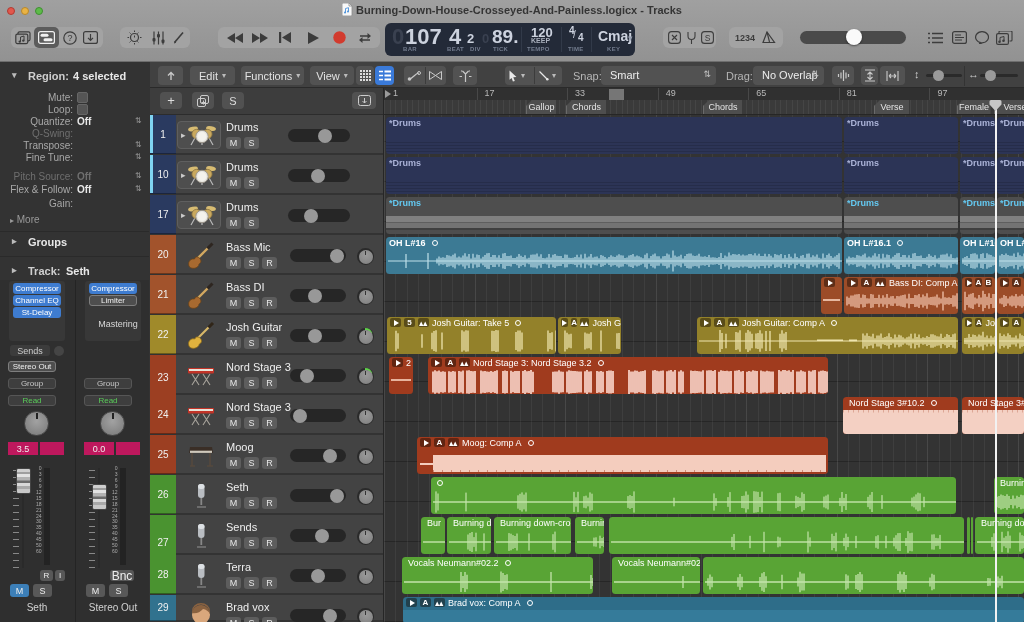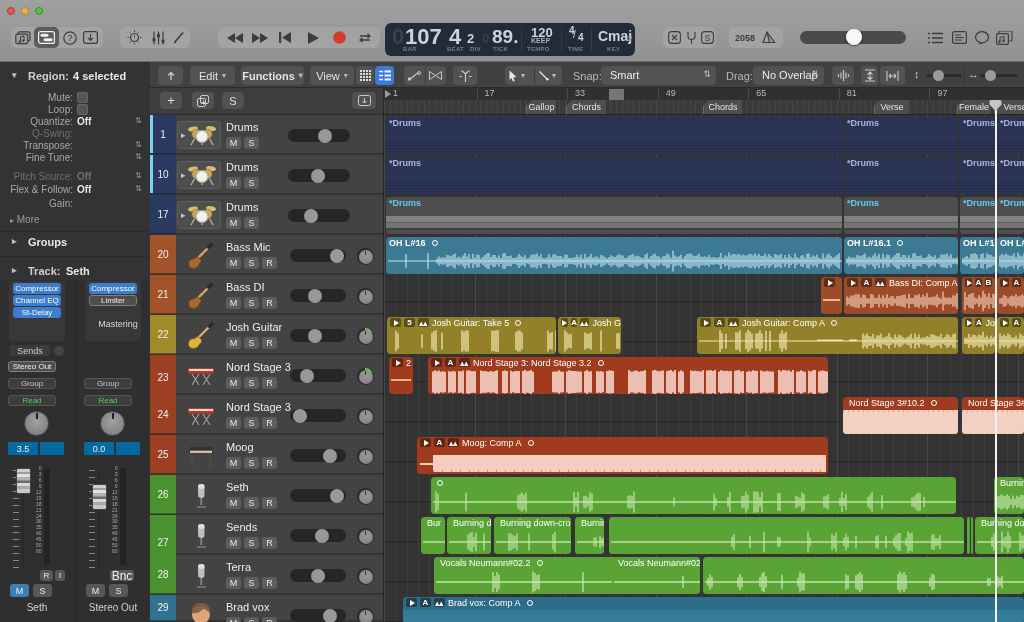--- a/index.html
+++ b/index.html
@@ -137,21 +137,21 @@
 .istep { position:absolute; left:135px; color:#999; font-size:8px; }
 .csbtn { position:absolute; width:48px; height:11px; border-radius:3px; font-size:8px;
   display:flex; align-items:center; justify-content:center; color:#fff; }
 .blue { background:#3e7cd0; }
 .cgray { background:#4e4e4e; border:1px solid #7e7e7e; color:#eee; }
 .plain { background:#3e3e3e; border:1px solid #565656; color:#c8c8c8; }
 .greent { color:#58cb58; }
 .knb { position:absolute; width:25px; height:25px; border-radius:50%;
   background:radial-gradient(circle at 50% 40%, #a2a2a2, #787878); border:1px solid #4a4a4a; }
 .knb:after { content:''; position:absolute; left:11px; top:1px; width:2px; height:6px; background:#222; }
-.vbox { position:absolute; height:13px; background:#0369a1; color:#eee; font-size:9px;
+.vbox { position:absolute; height:13px; background:#be185d; color:#eee; font-size:9px;
   display:flex; align-items:center; justify-content:center; }
 .fadr { position:absolute; width:2px; background:#2a2a2a; }
 .fcap { position:absolute; width:15px; height:26px; border-radius:2px; border:1px solid #444;
   background:linear-gradient(#cfcfcf 0 3px,#9e9e9e 3px 5px,#e2e2e2 5px 8px,#b2b2b2 8px 11px,#6a6a6a 12px 14px,#d8d8d8 14px 17px,#a8a8a8 17px 20px,#c8c8c8 20px 26px); }
 .fticks { position:absolute; width:6px; background-image:repeating-linear-gradient(0deg, #888 0 1px, transparent 1px 6.9px); }
 .fnums { position:absolute; font-size:6px; color:#aaa; line-height:6.93px; text-align:right; width:9px; font-size:6px; transform:scale(.85); transform-origin:top left; }
 .fmeter { position:absolute; width:6px; background:#232323; }
 .csname { position:absolute; font-size:10px; color:#d2d2d2; text-align:center; width:70px; }
 .msb { position:absolute; width:19px; height:13px; border-radius:3px; background:#585858; color:#eee;
   font-size:9px; display:flex; align-items:center; justify-content:center; }
@@ -556,21 +556,21 @@
       <div class="rlab">
         <span class="hlab hpad">Burning dow</span>
       </div>
       <div class="wvbox">
         <svg class="wv" width="49" height="24" viewBox="0 0 49 24">
           <path d="M0 12.0H49" stroke="#d8f0c0" stroke-width="1"></path>
           <path d="M1 11.6V12.4 M3 11.6V12.4 M5 11.6V12.4 M7 11.6V12.4 M9 11.6V12.4 M11 11.6V12.4 M13 11.6V12.4 M15 7.1V16.9 M17 3.3V20.7 M19 11.6V12.4 M21 11.6V12.4 M23 11.6V12.4 M25 1.8V22.2 M27 7.7V16.3 M29 6.1V17.9 M31 1.3V22.7 M33 5.6V18.4 M35 11.6V12.4 M37 11.6V12.4 M39 11.6V12.4 M41 11.6V12.4 M43 2.5V21.5 M45 5.2V18.8 M47 5.9V18.1" stroke="#d8f0c0" stroke-width="1.0"></path>
         </svg>
       </div>
     </div>
-<div class="reg rgreen" style="left:434px;top:556.5px;width:191.0px;height:37.0px">
+<div class="reg rgreen" style="left:402px;top:556.5px;width:191.0px;height:37.0px">
       <div class="rlab">
         <span class="hlab hpad">Vocals Neumann#02.2</span>
         <span class="loopc"></span>
       </div>
       <div class="wvbox">
         <svg class="wv" width="191" height="24" viewBox="0 0 191 24">
           <path d="M0 12.0H191" stroke="#d8f0c0" stroke-width="1"></path>
           <path d="M1 11.6V12.4 M3 11.6V12.4 M5 11.6V12.4 M7 11.6V12.4 M9 11.6V12.4 M11 11.6V12.4 M13 11.6V12.4 M15 11.6V12.4 M17 11.6V12.4 M19 11.6V12.4 M21 11.6V12.4 M23 11.6V12.4 M25 11.6V12.4 M27 11.6V12.4 M29 11.6V12.4 M31 11.6V12.4 M33 11.6V12.4 M35 11.6V12.4 M37 11.6V12.4 M39 11.6V12.4 M41 11.6V12.4 M43 11.6V12.4 M45 11.6V12.4 M47 11.6V12.4 M49 11.6V12.4 M51 11.6V12.4 M53 11.6V12.4 M55 11.6V12.4 M57 2.0V22.0 M59 5.9V18.1 M61 2.1V21.9 M63 4.8V19.2 M65 11.6V12.4 M67 11.6V12.4 M69 11.6V12.4 M71 11.6V12.4 M73 11.6V12.4 M75 11.6V12.4 M77 11.6V12.4 M79 11.6V12.4 M81 11.6V12.4 M83 11.6V12.4 M85 11.6V12.4 M87 11.6V12.4 M89 11.6V12.4 M91 11.6V12.4 M93 11.6V12.4 M95 11.6V12.4 M97 1.4V22.6 M99 2.9V21.1 M101 5.1V18.9 M103 4.2V19.8 M105 11.6V12.4 M107 11.6V12.4 M109 11.6V12.4 M111 11.6V12.4 M113 11.6V12.4 M115 11.6V12.4 M117 11.6V12.4 M119 11.6V12.4 M121 11.6V12.4 M123 11.6V12.4 M125 11.6V12.4 M127 11.6V12.4 M129 11.6V12.4 M131 11.6V12.4 M133 11.6V12.4 M135 11.6V12.4 M137 11.6V12.4 M139 11.6V12.4 M141 11.6V12.4 M143 11.6V12.4 M145 11.6V12.4 M147 2.1V21.9 M149 11.6V12.4 M151 11.6V12.4 M153 11.6V12.4 M155 11.6V12.4 M157 11.6V12.4 M159 11.6V12.4 M161 11.6V12.4 M163 11.6V12.4 M165 11.6V12.4 M167 11.6V12.4 M169 11.6V12.4 M171 11.6V12.4 M173 11.6V12.4 M175 11.6V12.4 M177 11.6V12.4 M179 11.6V12.4 M181 11.6V12.4 M183 11.6V12.4 M185 11.6V12.4 M187 5.0V19.0 M189 8.0V16.0" stroke="#d8f0c0" stroke-width="1.1"></path>
         </svg>
       </div>
@@ -961,21 +961,21 @@
 
   <div id="subtool"></div>
   <div id="thdr2"></div>
   <div style="position:absolute;left:0;top:63px;width:1024px;height:26px">
       <div class="stbtn" style="left:158px;width:25px;">
         <svg class="ic" width="12" height="12" viewBox="0 0 12 12">
           <path d="M6 10 V3 M3 5.5 L6 2.5 L9 5.5" stroke="#c8c8c8" stroke-width="1.4" fill="none"></path>
         </svg>
       </div>
       <div class="stbtn" style="left:190px;width:45px;">Edit <span class="chev">▾</span></div>
-      <div class="stbtn" style="left:241px;width:63px;font-weight:bold;">Functions <span class="chev">▾</span></div>
+      <div class="stbtn" style="left:241px;width:63px;">Functions <span class="chev">▾</span></div>
       <div class="stbtn" style="left:310px;width:44px;">View <span class="chev">▾</span></div>
       <div class="stbtn" style="left:356px;width:18px;">
         <svg class="ic" width="11" height="11" viewBox="0 0 11 11">
           <g fill="#ddd">
             <rect x="0" y="0" width="2" height="2"></rect>
             <rect x="3" y="0" width="2" height="2"></rect>
             <rect x="6" y="0" width="2" height="2"></rect>
             <rect x="9" y="0" width="2" height="2"></rect>
             <rect x="0" y="3" width="2" height="2"></rect>
             <rect x="3" y="3" width="2" height="2"></rect>
@@ -1166,20 +1166,27 @@
       <div class="msb" style="left:86px;top:584px">M</div>
       <div class="msb" style="left:109px;top:584px">S</div>
       <div class="csname" style="left:2px;top:602px">Seth</div>
       <div class="csname" style="left:78px;top:602px">Stereo Out</div>
     </div>
 
   <div id="chrome">
     <div class="tl" style="left:7px;background:#e2574c;border:1px solid #b03b32"></div>
     <div class="tl" style="left:21px;background:#e9b344;border:1px solid #b8872b"></div>
     <div class="tl" style="left:35px;background:#5dbb49;border:1px solid #3f8f31"></div>
+    <div id="title"><svg style="vertical-align:-2px;margin-right:3px" width="11" height="13" viewBox="0 0 11 13">
+          <path d="M1 0 h6 l3 3 v9 a1 1 0 0 1 -1 1 h-8 a1 1 0 0 1 -1 -1 v-11 a1 1 0 0 1 1 -1z" fill="#f8f8f8" stroke="#8a8a8a" stroke-width="0.8"></path>
+          <path d="M7 0 v3 h3" fill="none" stroke="#8a8a8a" stroke-width="0.8"></path>
+          <path d="M3.5 9.5 V5.5 l3 -0.8 V8.2" stroke="#4a90d9" fill="none" stroke-width="0.9"></path>
+          <circle cx="3" cy="9.6" r="1" fill="#4a90d9"></circle>
+          <circle cx="6" cy="8.4" r="1" fill="#4a90d9"></circle>
+        </svg>Burning-Down-House-Crosseyed-And-Painless.logicx - Tracks</div>
     <div class="tbgroup" style="left:11px;width:92px"></div>
       <div class="tbtn" style="left:13px;width:20px">
         <svg class="ic" width="16" height="14" viewBox="0 0 16 14">
           <rect x="3" y="0.8" width="12" height="9" rx="1.5" stroke="#3c3c3c" fill="none" stroke-width="1.2"></rect>
           <rect x="0.8" y="3.2" width="12" height="9.4" rx="1.5" stroke="#3c3c3c" fill="#9f9f9f" stroke-width="1.2"></rect>
           <path d="M5.5 10.5 V6 l3.5 -1 V9.5" stroke="#3c3c3c" fill="none"></path>
           <circle cx="4.8" cy="10.6" r="1.2" fill="#3c3c3c"></circle>
           <circle cx="8.3" cy="9.6" r="1.2" fill="#3c3c3c"></circle>
         </svg>
       </div>
@@ -1296,21 +1303,21 @@
           <path d="M1 1 V5 a3.5 3.5 0 0 0 7 0 V1 M4.5 8.5 V13" stroke="#3c3c3c" stroke-width="1.1" fill="none"></path>
         </svg>
       </div>
       <div class="tbtn" style="left:699px;width:17px">
         <svg class="ic" width="13" height="13" viewBox="0 0 13 13">
           <rect x="0.6" y="0.6" width="11.8" height="11.8" rx="3" stroke="#3c3c3c" fill="none" stroke-width="1.1"></rect>
           <text x="6.5" y="9.5" font-size="8.5" text-anchor="middle" fill="#3c3c3c" font-family="Liberation Sans">S</text>
         </svg>
       </div>
       <div class="tbgroup" style="left:729px;width:54px"></div>
-      <div class="tbtn" style="left:733px;width:24px;font-size:9px;font-weight:bold;color:#3c3c3c">2058</div>
+      <div class="tbtn" style="left:733px;width:24px;font-size:9px;font-weight:bold;color:#3c3c3c">1234</div>
       <div class="tbtn" style="left:759px;width:20px">
         <svg class="ic" width="14" height="13" viewBox="0 0 14 13">
           <path d="M5 1 L12.5 11.5 H1z" stroke="#3c3c3c" fill="none" stroke-width="1.2"></path>
           <path d="M5 1 L7.5 11" stroke="#3c3c3c" stroke-width="1.2"></path>
         </svg>
       </div>
       <div id="volsl"></div>
       <div id="volsl2" style="position:absolute;left:846px;top:29px;width:16px;height:16px;background:#fafafa;border-radius:50%;box-shadow:0 1px 2px rgba(0,0,0,.5)"></div>
       <div class="tbtn" style="left:926px;width:18px">
         <svg class="ic" width="15" height="12" viewBox="0 0 15 12">

